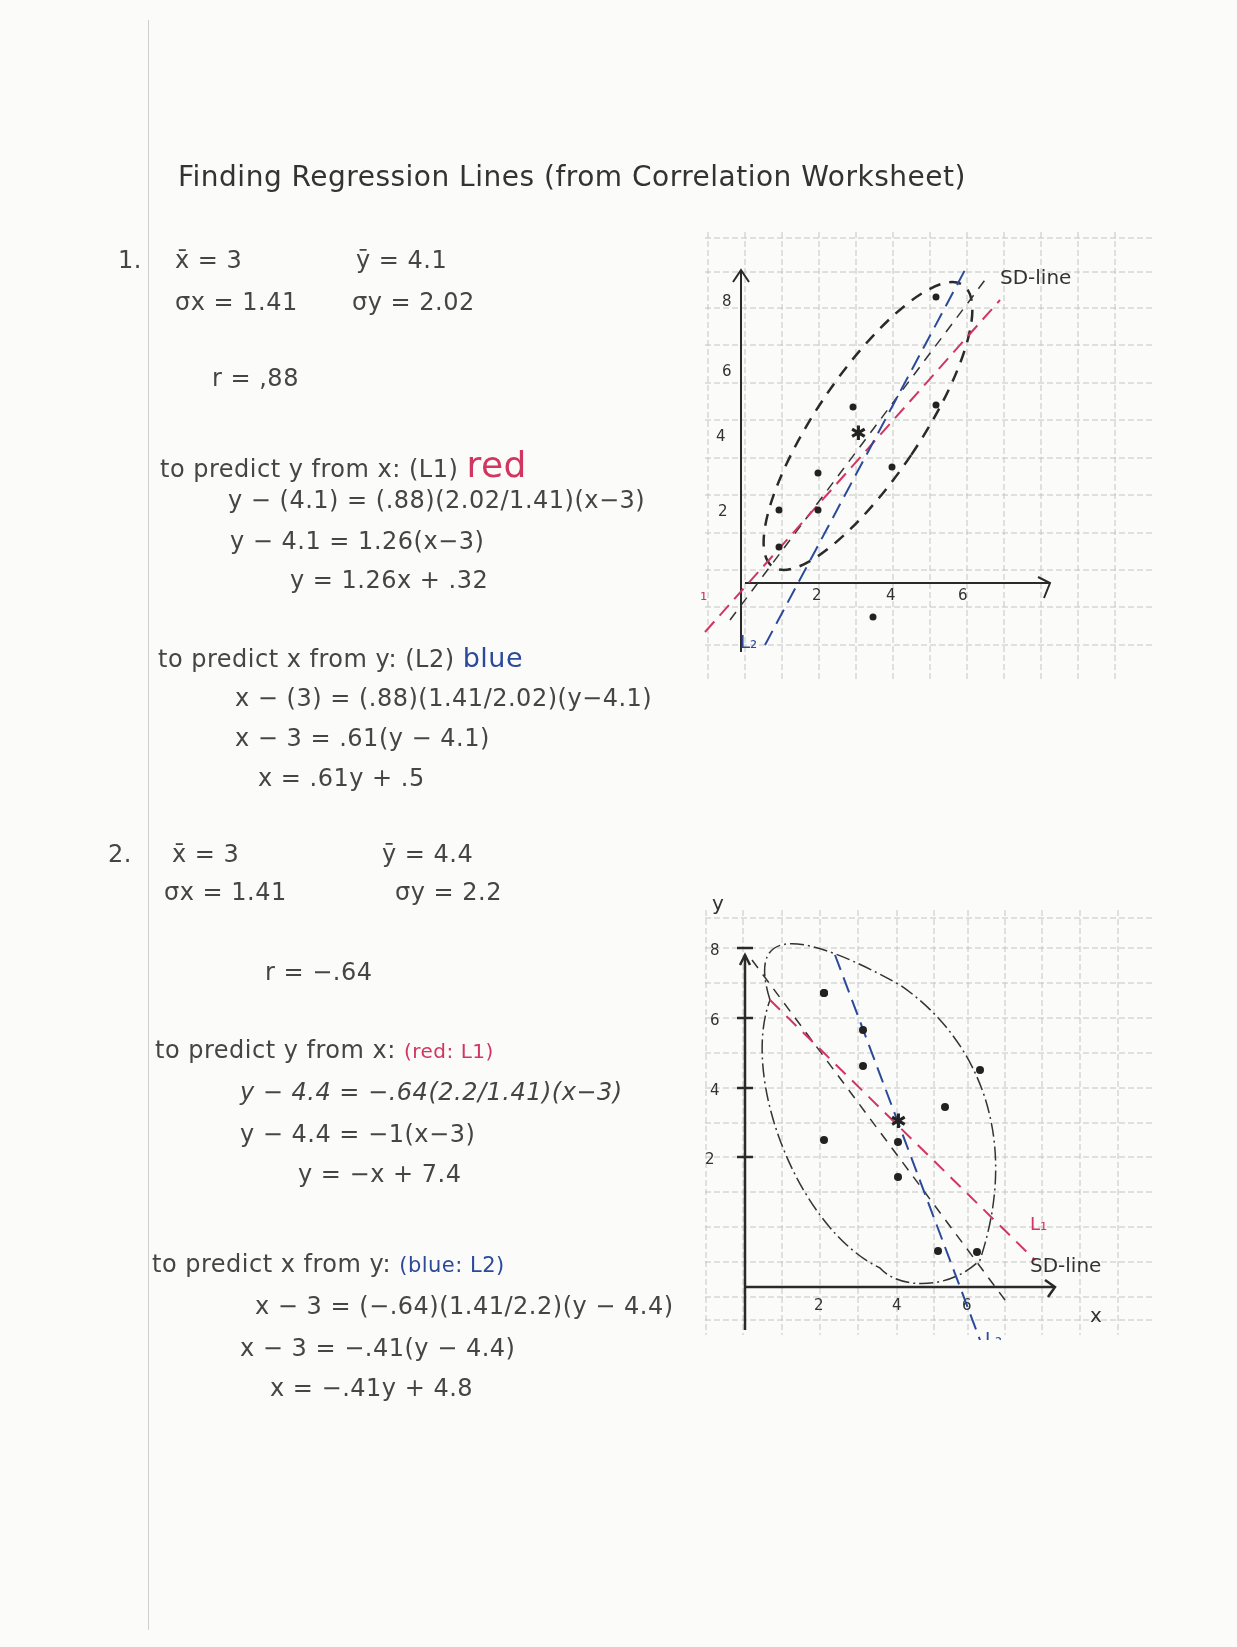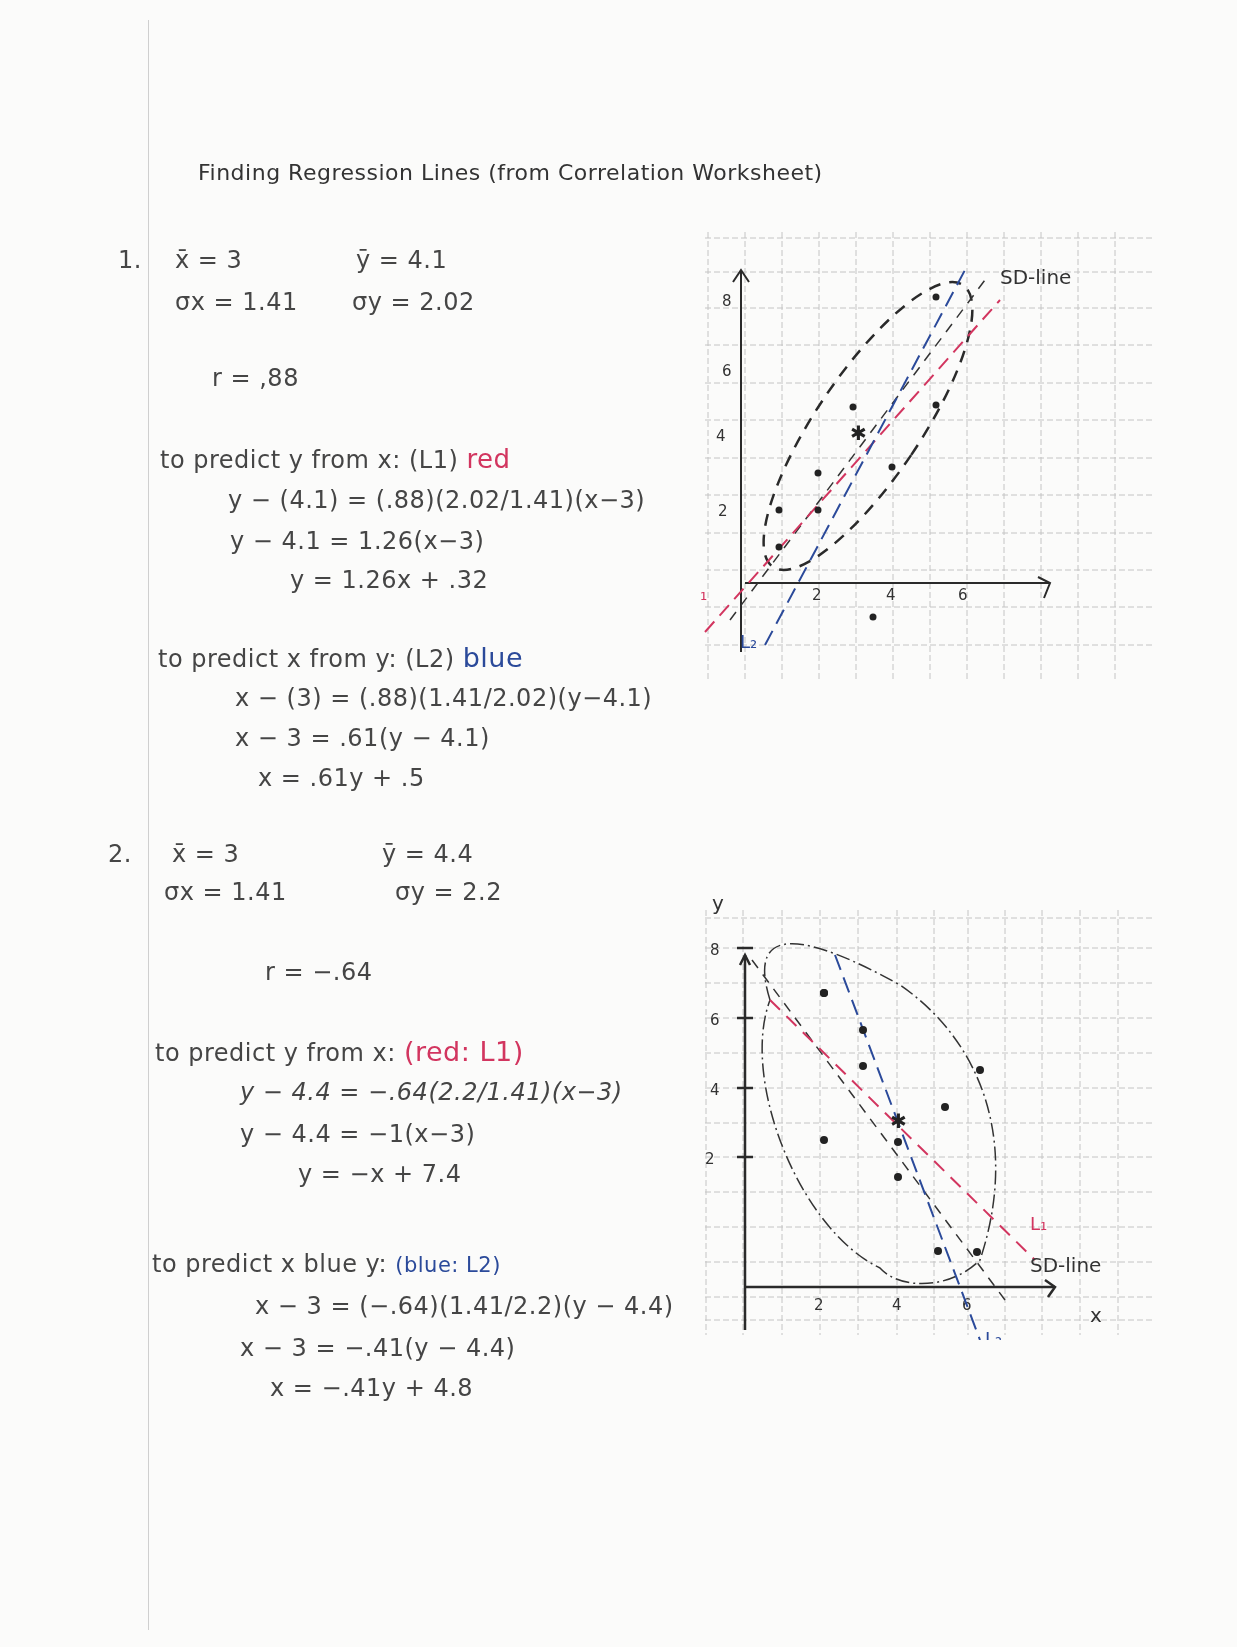--- a/index.html
+++ b/index.html
@@ -1,20 +1,20 @@
 <!DOCTYPE html>
 <html><head>
 <meta charset="utf-8">
 <style>
   html, body { margin:0; padding:0; }
   body { width:1237px; height:1647px; background:#fbfbfa; position:relative; overflow:hidden;
          font-family:"DejaVu Sans", sans-serif; color:#3a3a3a; }
   .margin-line { position:absolute; left:148px; top:20px; width:1px; height:1610px; background:#cfcfcf; }
   .txt { position:absolute; white-space:nowrap; font-size:24px; color:#454545; letter-spacing:0.5px; }
-  .title { position:absolute; left:178px; top:160px; font-size:22px; color:#333; white-space:nowrap; letter-spacing:0.5px;margin-left:20px; }
+  .title { position:absolute; left:178px; top:160px; font-size:28px; color:#333; white-space:nowrap; letter-spacing:0.5px; }
   .red { color:#d2355f; }
   .blue { color:#2b4a9a; }
   .eqn { font-size:24px; }
   .chart { position:absolute; }
 </style>
 </head>
 <body>
 
 <div class="margin-line"></div>
 
@@ -22,21 +22,21 @@
 
 <div class="txt" style="left:118px;top:246px;">1.</div>
 <div class="txt" style="left:175px;top:246px;">x̄ = 3</div>
 <div class="txt" style="left:356px;top:246px;">ȳ = 4.1</div>
 <div class="txt" style="left:175px;top:288px;">σx = 1.41</div>
 <div class="txt" style="left:352px;top:288px;">σy = 2.02</div>
 <div class="txt" style="left:212px;top:364px;">r = ,88</div>
 
 <div class="txt" style="left:160px;top:444px;">
   <span>to predict y from x: (L1)</span>
-  <span class="red" style="font-size:26px;">red</span>
+  <span class="red" style="font-size:36px;">red</span>
 </div>
 <div class="txt eqn" style="left:228px;top:486px;">y − (4.1) = (.88)(2.02/1.41)(x−3)</div>
 <div class="txt eqn" style="left:230px;top:527px;">y − 4.1 = 1.26(x−3)</div>
 <div class="txt eqn" style="left:290px;top:566px;">y = 1.26x + .32</div>
 
 <div class="txt" style="left:158px;top:642px;">
   <span>to predict x from y: (L2)</span>
   <span class="blue" style="font-size:27px;">blue</span>
 </div>
 <div class="txt eqn" style="left:235px;top:684px;">x − (3) = (.88)(1.41/2.02)(y−4.1)</div>
@@ -45,28 +45,28 @@
 
 <div class="txt" style="left:108px;top:840px;">2.</div>
 <div class="txt" style="left:172px;top:840px;">x̄ = 3</div>
 <div class="txt" style="left:382px;top:840px;">ȳ = 4.4</div>
 <div class="txt" style="left:164px;top:878px;">σx = 1.41</div>
 <div class="txt" style="left:380px;top:878px;margin-left:15px;">σy = 2.2</div>
 <div class="txt" style="left:265px;top:958px;">r = −.64</div>
 
 <div class="txt" style="left:155px;top:1036px;">
   <span>to predict y from x:</span>
-  <span class="red" style="font-size:27px;">(red: L1)</span>
+  <span class="red" style="font-size:20px;">(red: L1)</span>
 </div>
 <div class="txt eqn" style="left:240px;top:1078px;font-style:italic;">y − 4.4 = −.64(2.2/1.41)(x−3)</div>
 <div class="txt eqn" style="left:240px;top:1120px;">y − 4.4 = −1(x−3)</div>
 <div class="txt eqn" style="left:298px;top:1160px;">y = −x + 7.4</div>
 
 <div class="txt" style="left:152px;top:1250px;">
-  <span>to predict x blue y:</span>
+  <span>to predict x from y:</span>
   <span class="blue" style="font-size:21px;">(blue: L2)</span>
 </div>
 <div class="txt eqn" style="left:255px;top:1292px;">x − 3 = (−.64)(1.41/2.2)(y − 4.4)</div>
 <div class="txt eqn" style="left:240px;top:1334px;">x − 3 = −.41(y − 4.4)</div>
 <div class="txt eqn" style="left:270px;top:1374px;text-align:right;">x = −.41y + 4.8</div>
 
 <svg class="chart" style="left:700px;top:230px;" width="460" height="460" viewBox="700 230 460 460">
   <g stroke="#c4c4c4" stroke-width="1" stroke-dasharray="6 3">
     <line x1="705" y1="238" x2="1155" y2="238"></line>
     <line x1="705" y1="272" x2="1155" y2="272"></line>

